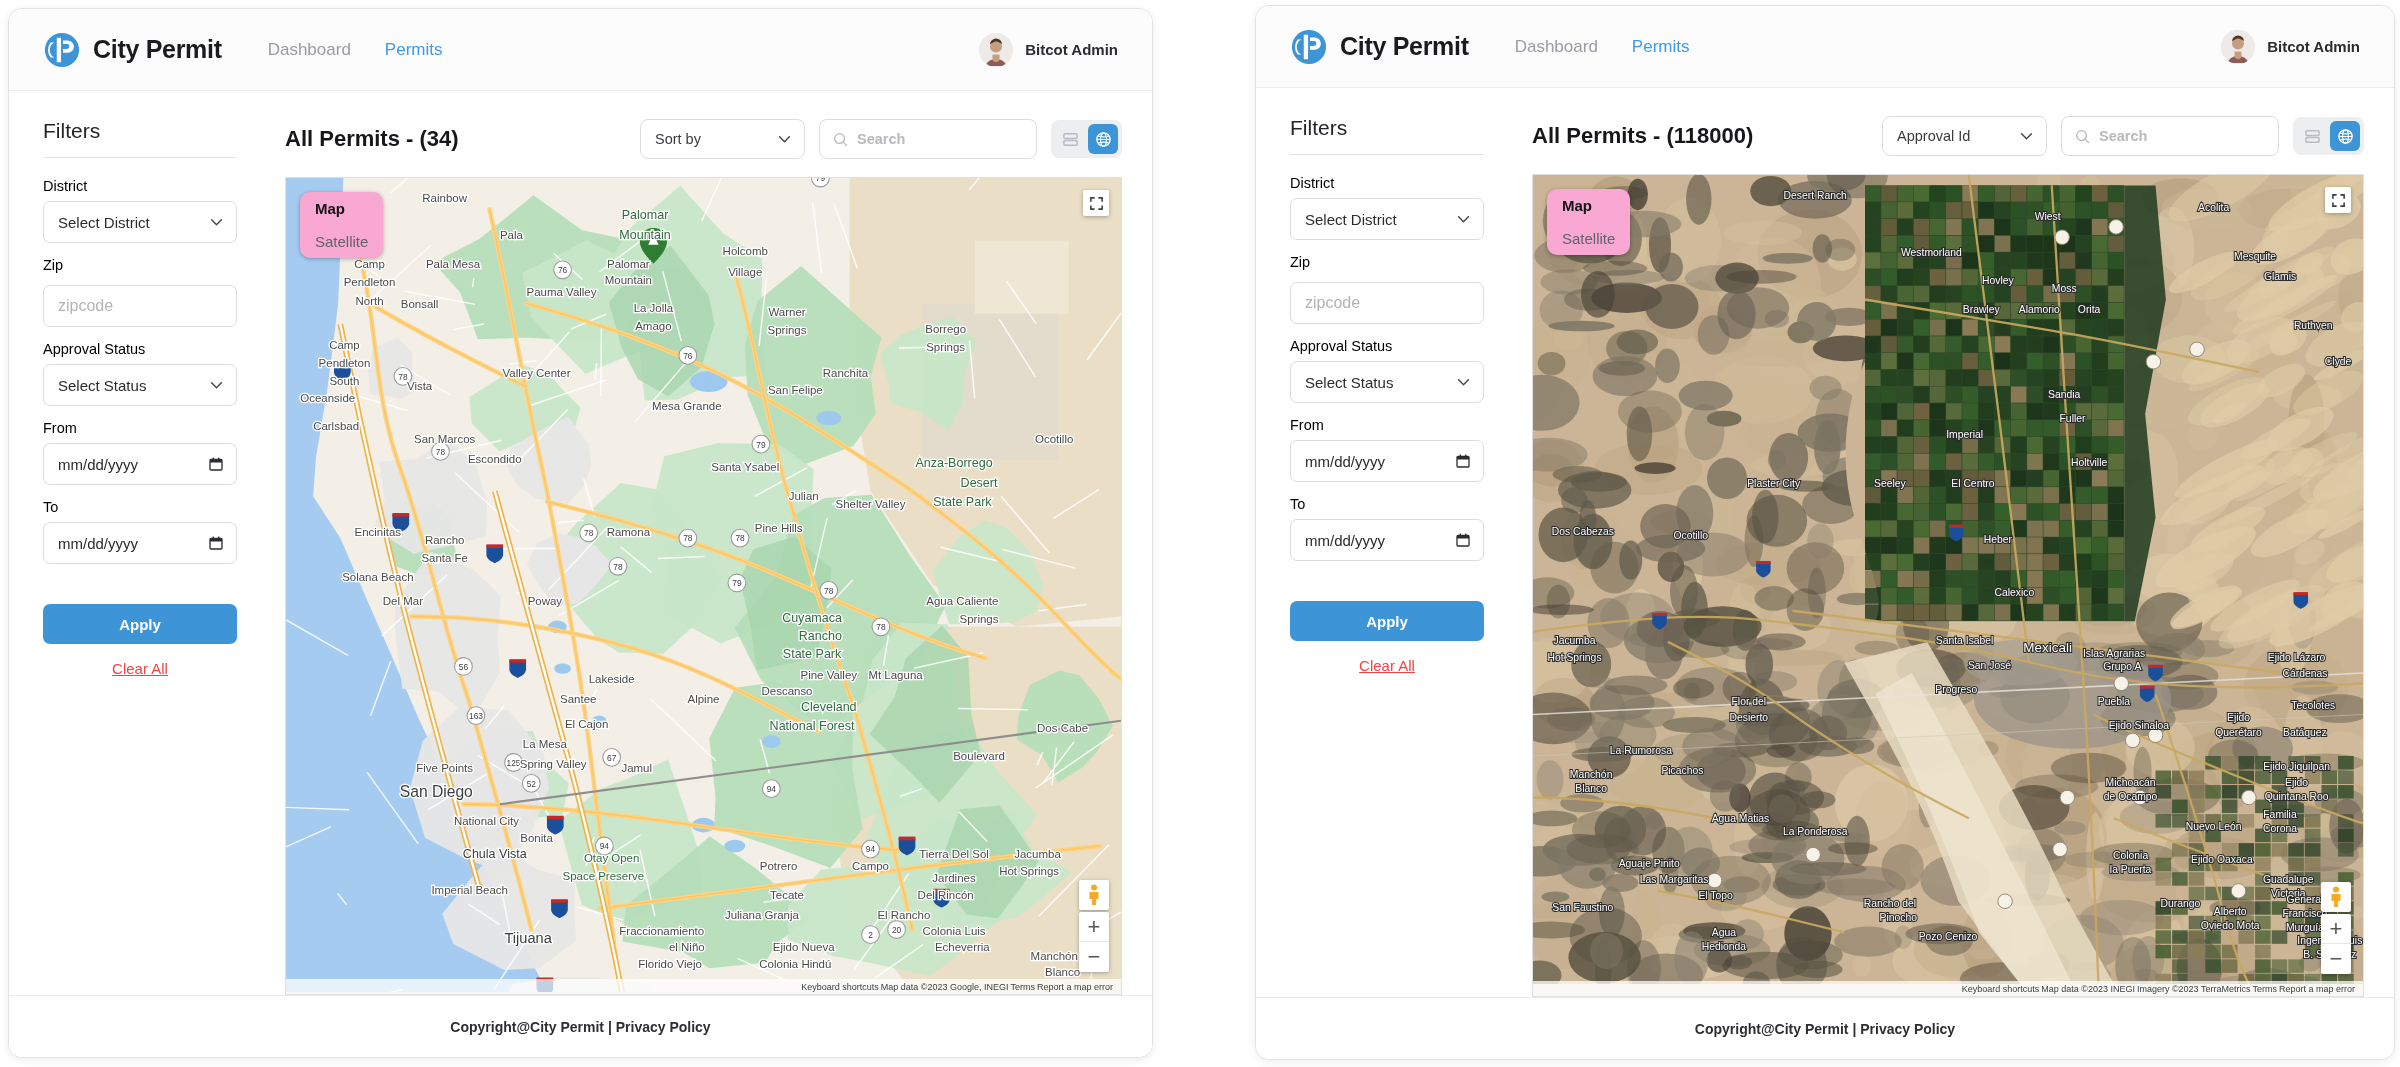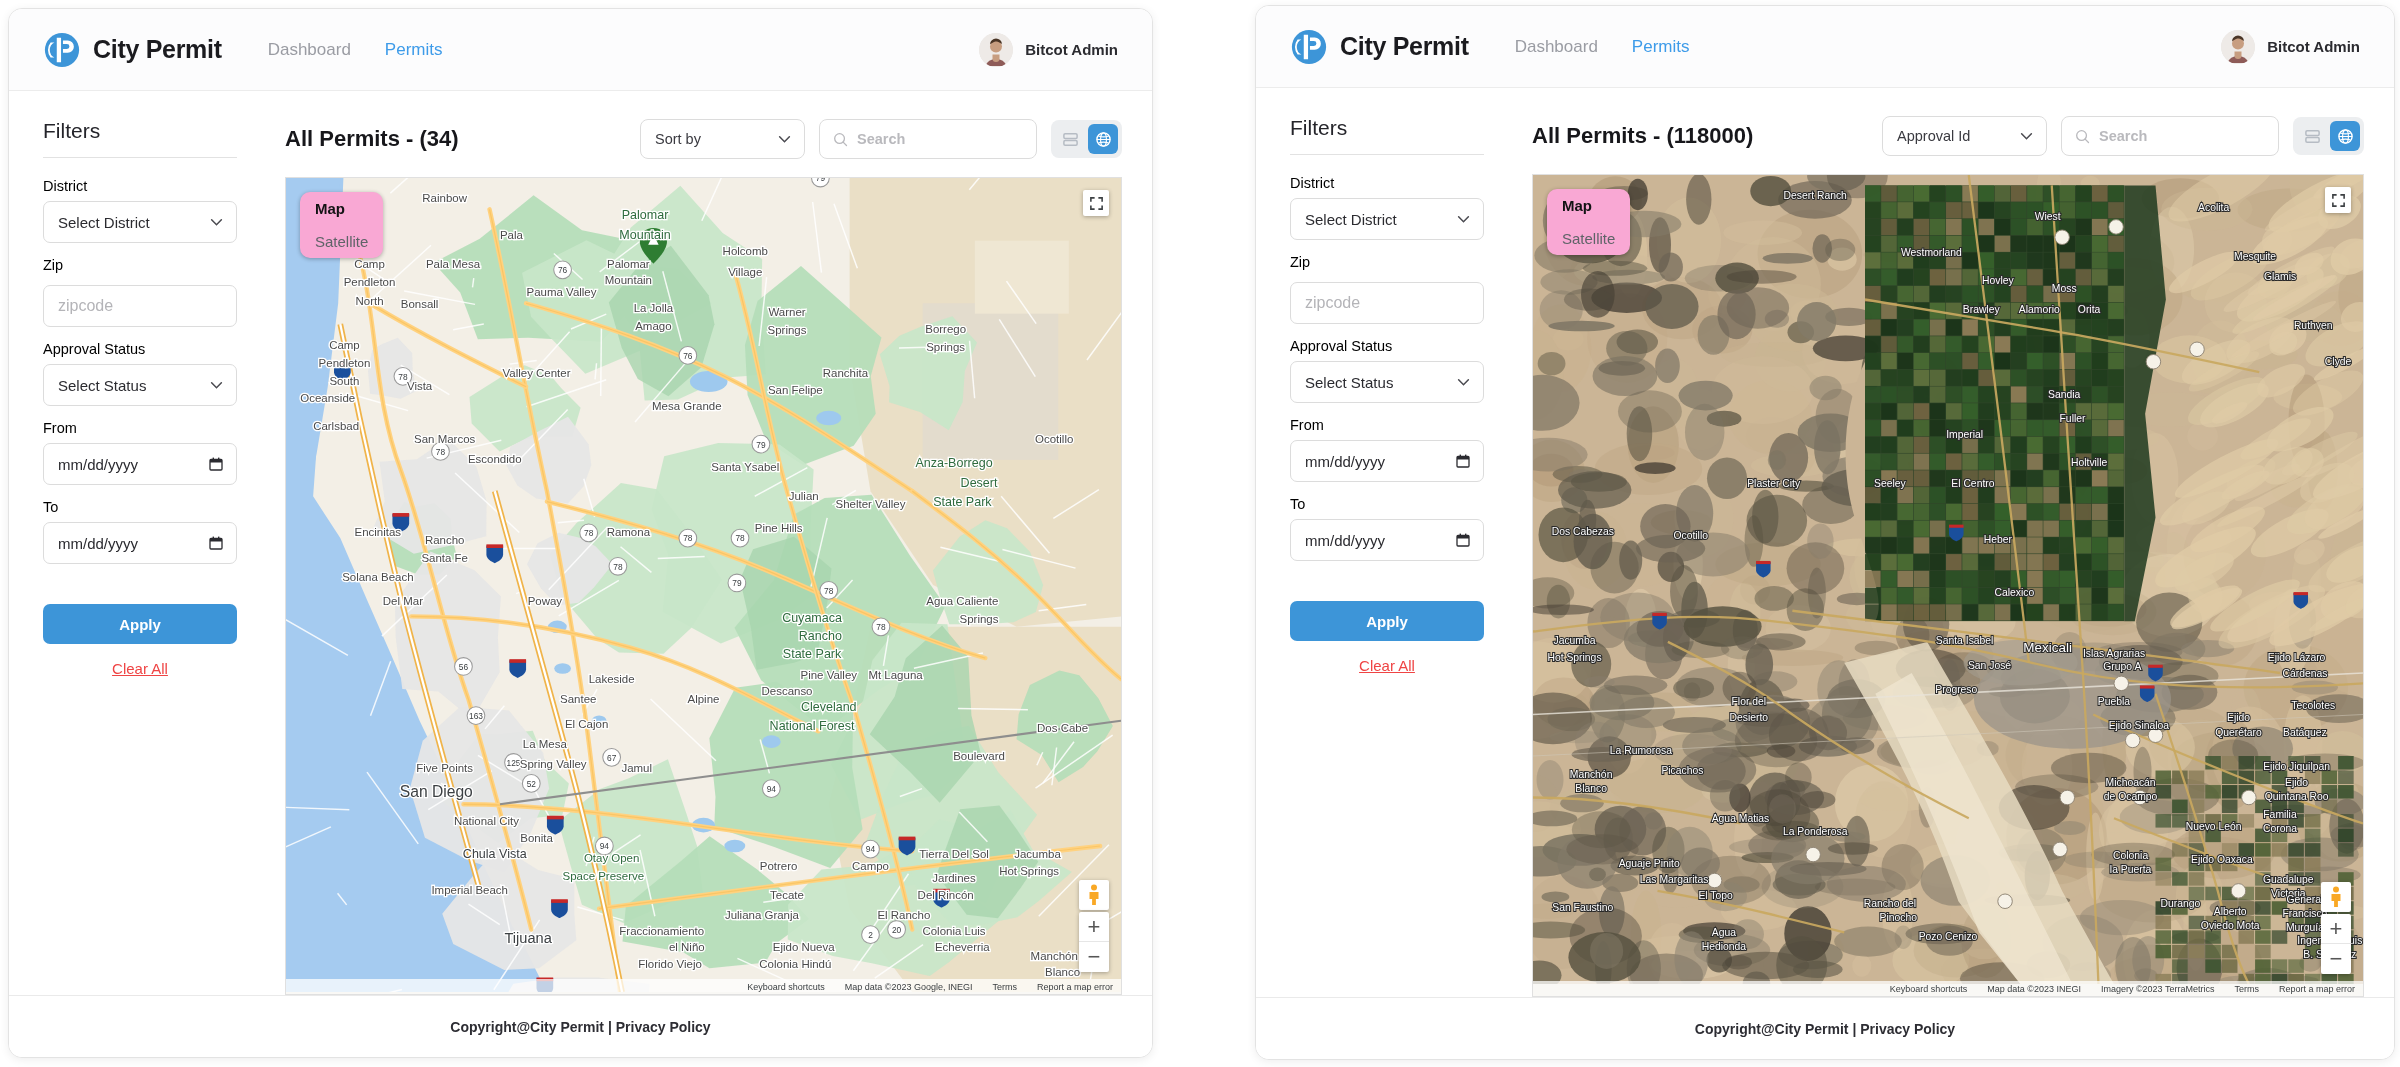--- a/index.html
+++ b/index.html
@@ -147,21 +147,21 @@
     box-shadow: 0 1px 4px rgba(0,0,0,.3);
   }
   .zoom-ctrl div {
     height: 30px; display: flex; align-items: center; justify-content: center;
     font-size: 22px; color: #565656; cursor: pointer; line-height: 1;
   }
   .zoom-ctrl div:first-child { border-bottom: 1px solid #e6e6e6; }
   .map-attrib {
     position: absolute; left: 0; right: 0; bottom: 0; z-index: 5;
     height: 15px; background: rgba(255,255,255,.74);
-    display: flex; align-items: center; justify-content: flex-end; gap: 20px;
+    display: flex; align-items: center; justify-content: flex-end; gap: 2px;
     padding-right: 8px;
     font-size: 9px; color: #3c4043; white-space: nowrap; overflow: hidden;
   }
 
   
   .footer {
     height: 62px; flex: 0 0 62px;
     border-top: 1px solid #eaeaea;
     display: flex; align-items: center; justify-content: center;
     background: #fff;

